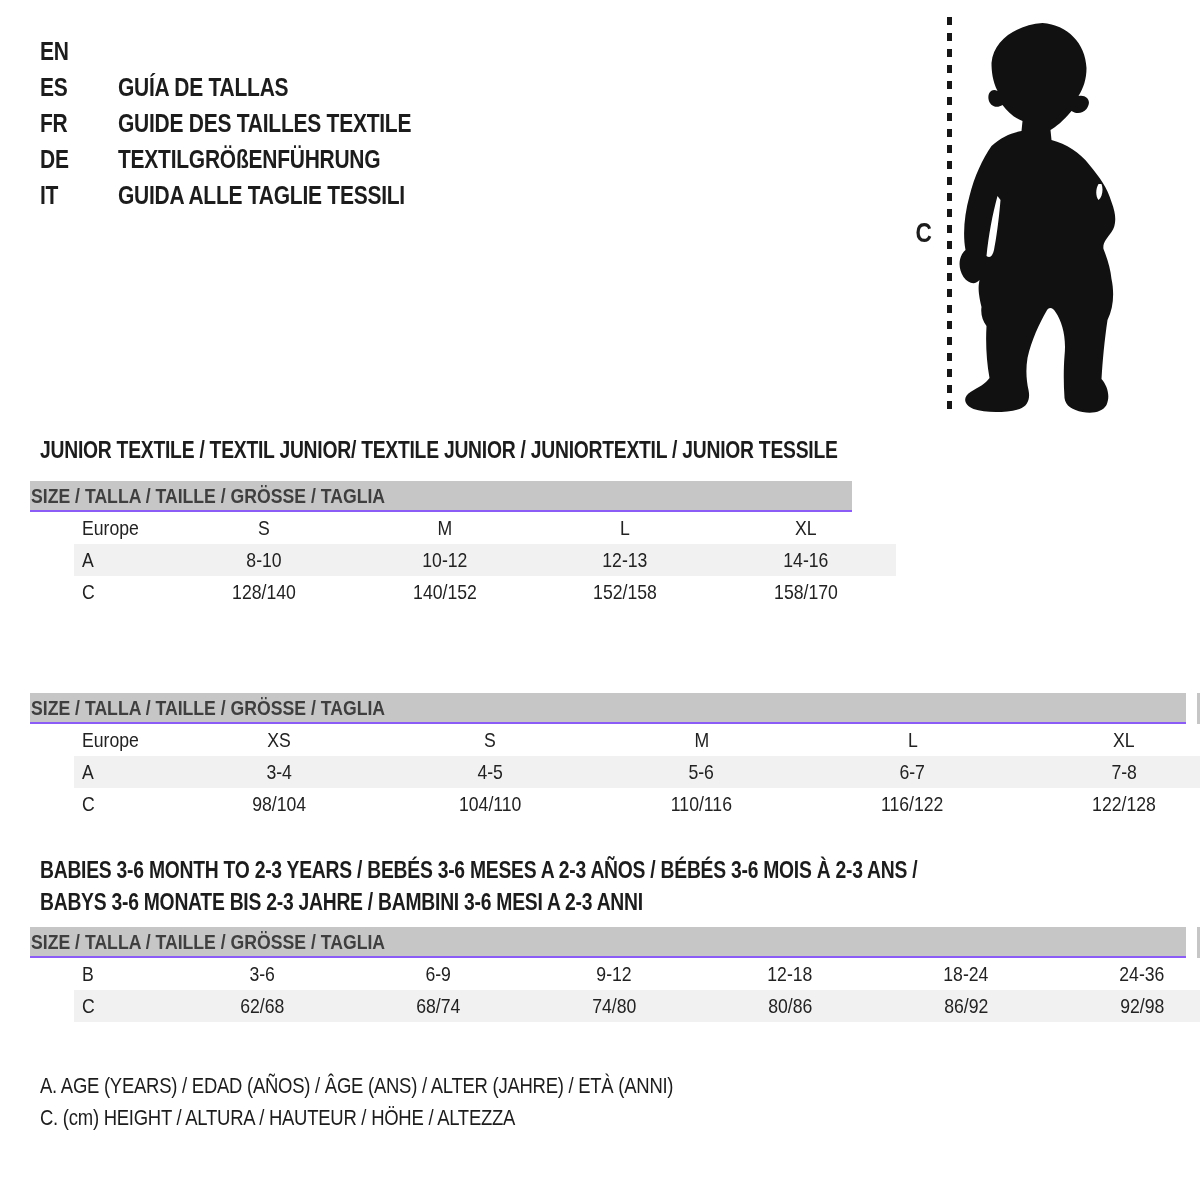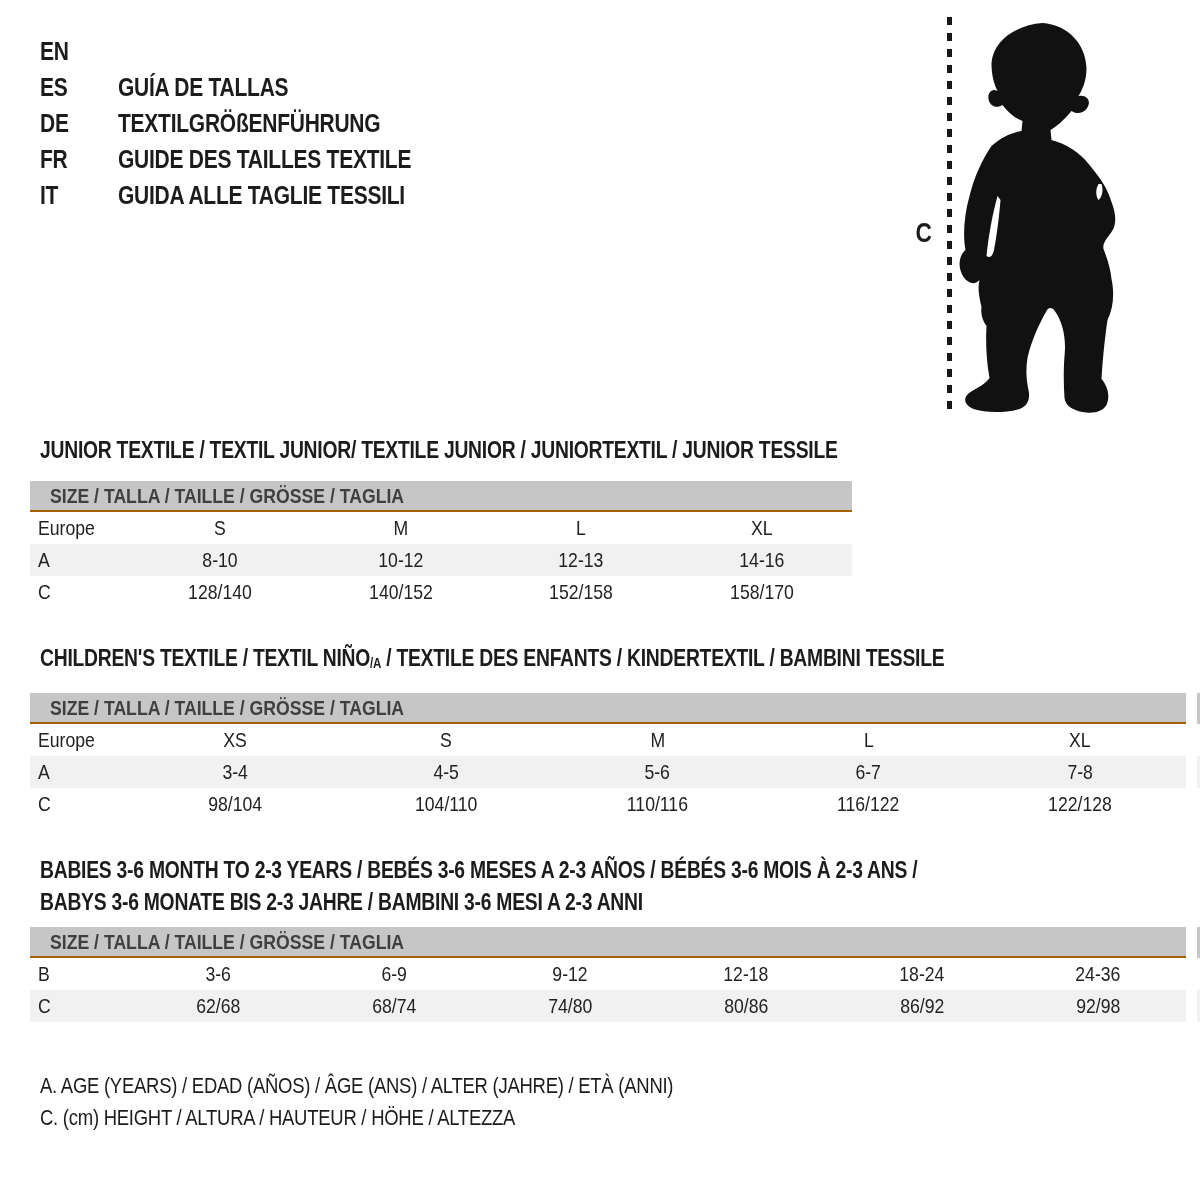--- a/index.html
+++ b/index.html
@@ -18,23 +18,23 @@
   
   .dash-line{position:absolute;left:947px;top:17px;width:5px;height:398px;
     background:repeating-linear-gradient(to bottom,#161616 0 8px,transparent 8px 16px);}
   .c-label{position:absolute;left:914px;top:218px;font-size:27px;font-weight:700;}
   .toddler{position:absolute;left:955px;top:16px;}
   
   .sec-head{position:absolute;left:40px;font-size:23px;font-weight:700;letter-spacing:-0.3px;line-height:26px;}
   .sec-head .subsz{font-size:60%;position:relative;top:0.18em;}
   
   .sizetable{position:absolute;left:30px;}
-  .size-bar{height:29px;background:#c6c6c6;border-bottom:2px solid #a16207;
-    display:flex;align-items:center;padding-left:20px;font-size:21px;font-weight:700;color:#3f3f3f;}
-  table{border-collapse:collapse;table-layout:fixed;width:100%;}
+  .size-bar{height:29px;background:#c6c6c6;border-bottom:2px solid #8b5cf6;
+    display:flex;align-items:center;padding-left:1px;font-size:21px;font-weight:700;color:#3f3f3f;}
+  table{border-collapse:collapse;table-layout:fixed;width:100%;margin-left:44px;}
   td{height:32px;padding:0;font-size:21px;text-align:center;vertical-align:middle;color:#222;}
   td.lbl{text-align:left;padding-left:8px;}
   tr.alt td{background:#f1f1f1;}
   
   .legend{position:absolute;left:40px;top:1070px;}
   .legend-line{height:32px;display:flex;align-items:center;font-size:22px;font-weight:400;letter-spacing:-0.3px;}
   
   .sliver{position:absolute;left:1197px;width:3px;}
   .sliver.bar{background:#c6c6c6;}
   .sliver.row{background:#f1f1f1;}
@@ -46,26 +46,26 @@
 
   <div class="langs">
     <div class="lang-row">
       <span class="lang-code"><span class="cxl">EN</span></span>
     </div>
     <div class="lang-row">
       <span class="lang-code"><span class="cxl">ES</span></span>
       <span><span class="cxl">GUÍA DE TALLAS</span></span>
     </div>
     <div class="lang-row">
+      <span class="lang-code"><span class="cxl">FR</span></span>
+      <span><span class="cxl">GUIDE DES TAILLES TEXTILE</span></span>
+    </div>
+    <div class="lang-row">
       <span class="lang-code"><span class="cxl">DE</span></span>
       <span><span class="cxl">TEXTILGRÖßENFÜHRUNG</span></span>
-    </div>
-    <div class="lang-row">
-      <span class="lang-code"><span class="cxl">FR</span></span>
-      <span><span class="cxl">GUIDE DES TAILLES TEXTILE</span></span>
     </div>
     <div class="lang-row">
       <span class="lang-code"><span class="cxl">IT</span></span>
       <span><span class="cxl">GUIDA ALLE TAGLIE TESSILI</span></span>
     </div>
   </div>
 
   <div class="dash-line"></div>
   <div class="c-label"><span class="cx">C</span></div>
   <svg class="toddler" width="186" height="400" viewBox="0 0 185 400">
@@ -156,23 +156,20 @@
         <td class="lbl"><span class="cxl">C</span></td>
         <td><span class="cx">128/140</span></td>
         <td><span class="cx">140/152</span></td>
         <td><span class="cx">152/158</span></td>
         <td><span class="cx">158/170</span></td>
       </tr>
     </tbody>
       </table>
   </div>
 
-  <div class="sec-head" style="top:645px;">
-    <span class="cxl"><span>CHILDREN'S TEXTILE / TEXTIL NIÑO</span><span class="subsz">/A</span><span> / TEXTILE DES ENFANTS / KINDERTEXTIL / BAMBINI TESSILE</span></span>
-  </div>
   <div class="sizetable" style="top:693px;width:1156px;">
     <div class="size-bar">
       <span class="cxl">SIZE / TALLA / TAILLE / GRÖSSE / TAGLIA</span>
     </div>
     <table>
       <colgroup>
           <col style="width:100px">
           <col style="width:211px">
           <col style="width:211px">
           <col style="width:211px">

